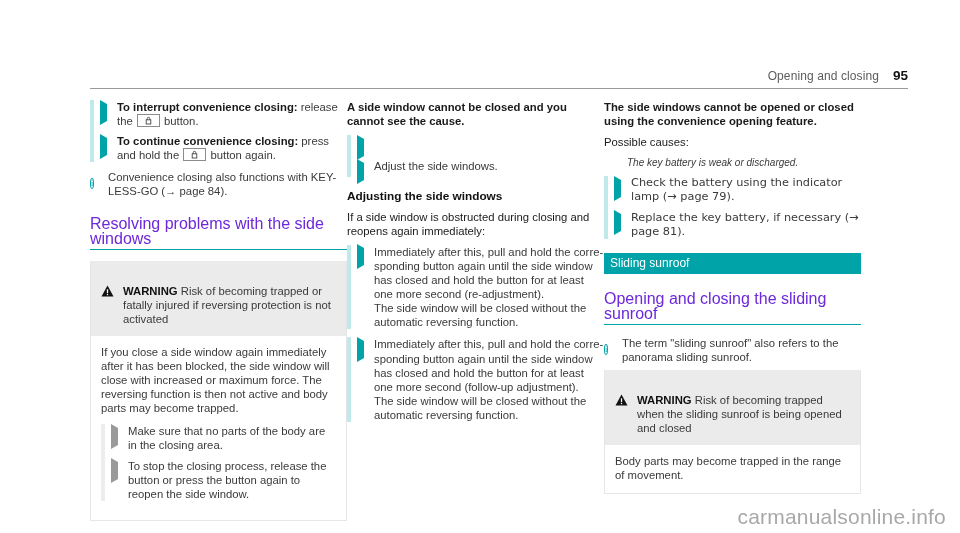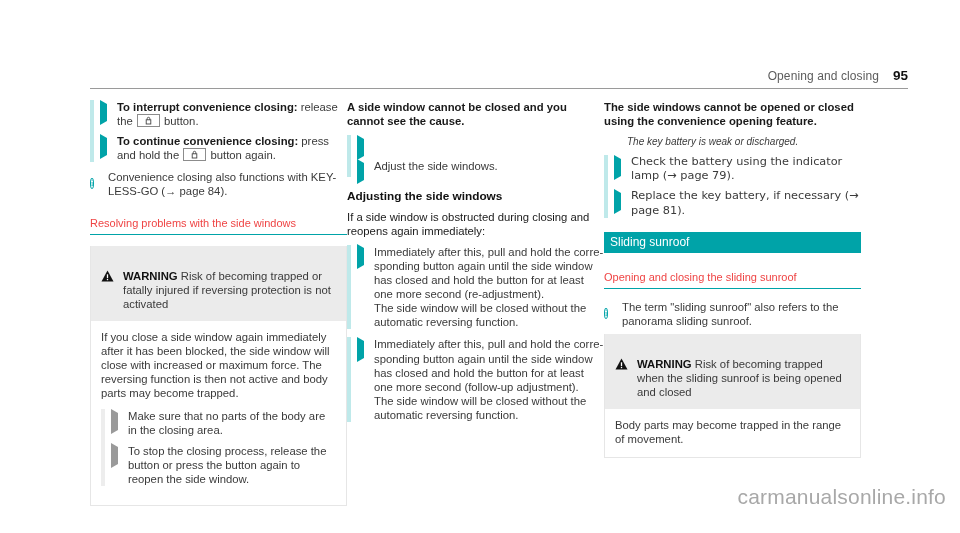--- a/index.html
+++ b/index.html
@@ -70,22 +70,22 @@
     font-weight: bold;
   }
   .subhead {
     font-size: 11.8px;
     font-weight: bold;
     color: #111;
     margin: 12px 0 6px 0;
     line-height: 14.5px;
   }
   .teal-head {
-    font-size: 11px;
-    color: #ef4444;
+    font-size: 16px;
+    color: #6d28d9;
     padding-bottom: 3px;
     border-bottom: 1.6px solid #00a3a8;
     margin: 17px 0 11px 0;
     line-height: 15px;
   }
   .section-banner {
     background: #00a3a8;
     color: #ffffff;
     font-size: 12px;
     padding: 3px 19px 4px 6px;
@@ -252,21 +252,21 @@
   .keybtn svg { display: block; }
 
   .arrow-glyph {
     font-family: "DejaVu Sans", sans-serif;
   }
 
   
   .watermark {
     position: absolute;
     right: 14px;
-    bottom: 24px;
+    bottom: 4px;
     font-size: 21px;
     color: #a8a8a8;
     letter-spacing: .2px;
   }
 </style>
 </head>
 <body>
 
 <div class="page-header">
   <span class="header-title">Opening and closing</span>
@@ -380,20 +380,21 @@
           <span class="sub">The side window will be closed without the automatic reversing function.</span>
         </span>
       </div>
     </div>
 
   </div>
 
   <div class="col">
 
     <p class="para bold">The side windows cannot be opened or closed using the convenience opening feature.</p>
+    <p class="para">Possible causes:</p>
 
     <div class="dots">
       <div class="dot-item">
         <span class="dot-marker"><span class="dot"></span></span>
         <span class="dot-text">The key battery is weak or discharged.</span>
       </div>
     </div>
 
     <div class="steps">
       <div class="step">

